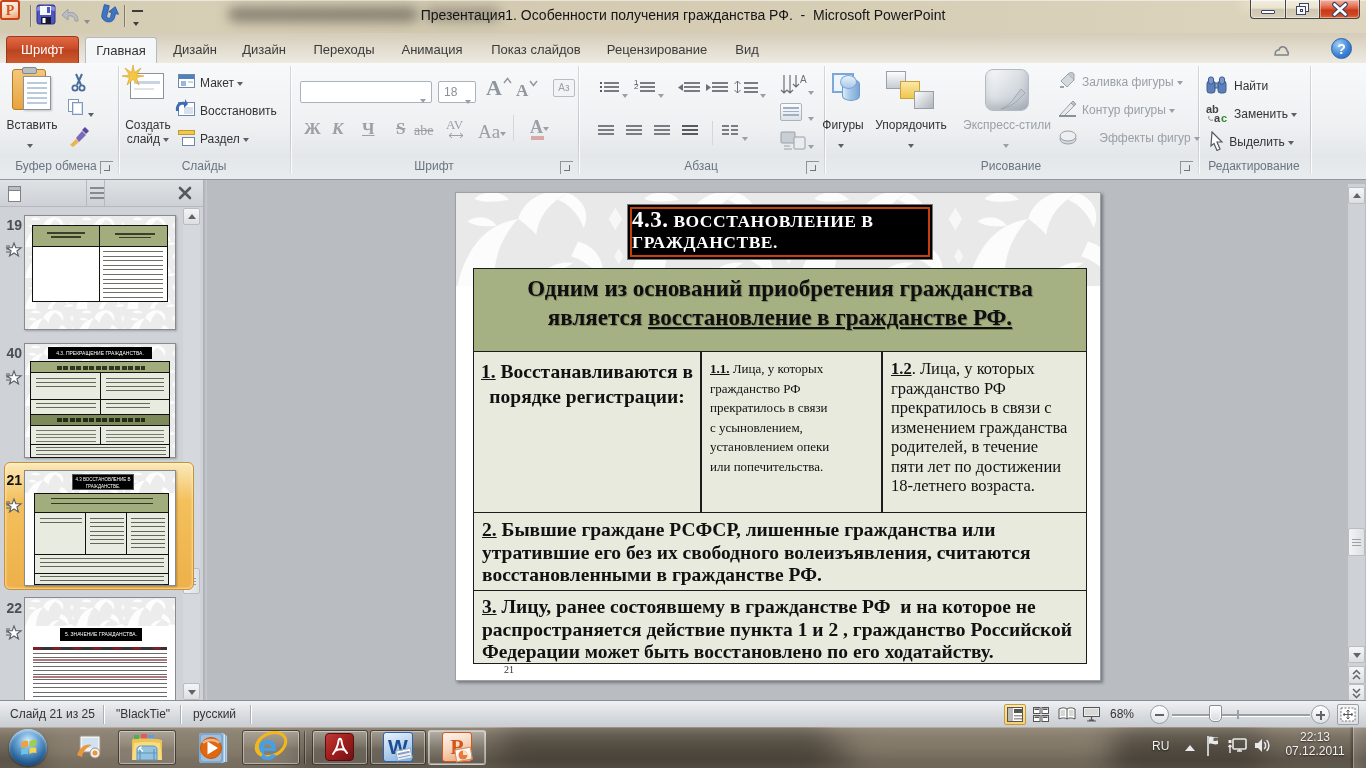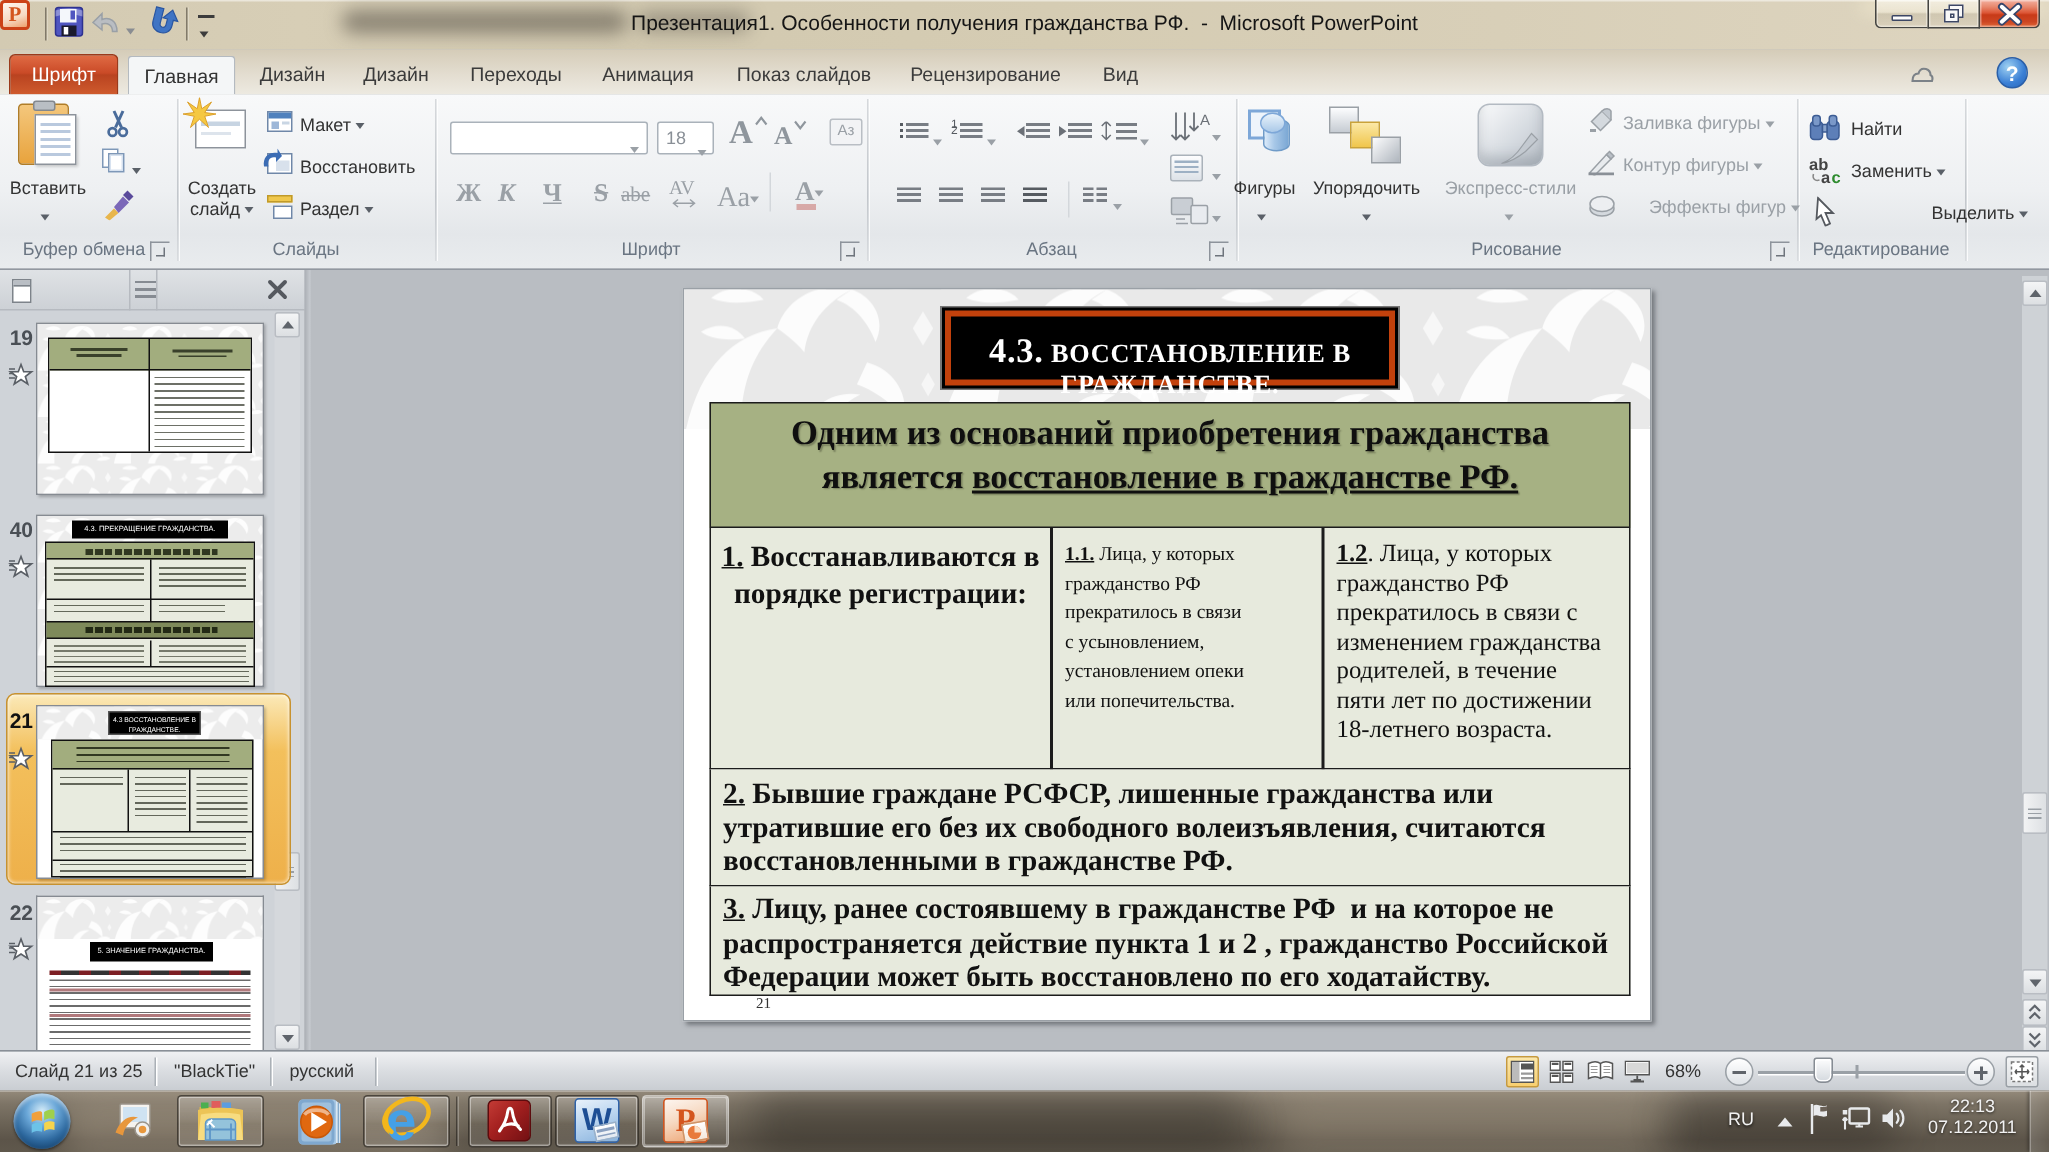--- a/index.html
+++ b/index.html
@@ -212,21 +212,21 @@
     <div class="abs" style="left:8px;top:61px;width:134px;height:2px;background:#7d1f24;opacity:.6"></div>
     <div class="abs" style="left:8px;top:78px;width:134px;height:2px;background:#7d1f24;opacity:.6"></div>
   </div>
 
   <div id="slide">
     <svg class="abs" style="left:0;top:0" width="644" height="93">
           <rect width="644" height="93" fill="#e9e9e9"></rect>
           <rect width="644" height="93" fill="url(#dmk)" opacity=".85"></rect>
         </svg>
     <div class="abs" style="left:171px;top:11px;width:306px;height:56px;background:#000;border:1px solid #777"></div>
-    <div class="abs" style="left:174px;top:14px;width:300px;height:50px;border:4px solid #c2410c;color:#fff;font-family:'Liberation Serif',serif;font-weight:bold;text-align:center;font-size:17.5px;line-height:21px;padding-top:12px;letter-spacing:.5px"><span style="font-size:23px">4.3.</span> ВОССТАНОВЛЕНИЕ В<br>ГРАЖДАНСТВЕ.</div>
+    <div class="abs" style="left:174px;top:14px;width:300px;height:50px;border:2px solid #c2410c;color:#fff;font-family:'Liberation Serif',serif;font-weight:bold;font-size:17.5px;line-height:21px;padding-top:0;letter-spacing:.5px"><span style="font-size:23px">4.3.</span> ВОССТАНОВЛЕНИЕ В<br>ГРАЖДАНСТВЕ.</div>
     <div class="slidetable">
       <div class="abs" style="left:17px;top:75px;width:614px;height:84px;background:#a6b183;border:1.5px solid #1c1c1c;font-family:'Liberation Serif',serif;font-weight:bold;font-size:23px;line-height:28.5px;text-align:center;color:#0f0f0f;padding-top:6px;text-shadow:1px 1px 1px rgba(20,20,10,.3)">Одним из оснований приобретения гражданства<br>является <span style="text-decoration:underline">восстановление в гражданстве РФ.</span></div>
       <div class="abs" style="left:17px;top:159px;width:614px;height:161px;background:#e7eadd;border:1.5px solid #1c1c1c;border-top:none"></div>
       <div class="abs" style="left:244px;top:159px;width:1.5px;height:161px;background:#1c1c1c"></div>
       <div class="abs" style="left:425px;top:159px;width:1.5px;height:161px;background:#1c1c1c"></div>
       <div class="abs serifb" style="left:21px;top:166px;width:220px;font-size:19.5px;line-height:25px;text-align:center"><span style="text-decoration:underline">1.</span>&nbsp;Восстанавливаются в<br>порядке регистрации:</div>
       <div class="abs serifr" style="left:254px;top:166px;width:164px;font-size:13px;line-height:19.5px"><b style="text-decoration:underline">1.1.</b> Лица, у которых<br>гражданство РФ<br>прекратилось в связи<br>с усыновлением,<br>установлением опеки<br>или попечительства.</div>
       <div class="abs serifr" style="left:435px;top:166px;width:190px;font-size:16.5px;line-height:19.5px"><b style="text-decoration:underline">1.2</b>. Лица, у которых<br>гражданство РФ<br>прекратилось в связи с<br>изменением гражданства<br>родителей, в течение<br>пяти лет по достижении<br>18-летнего возраста.</div>
       <div class="abs" style="left:17px;top:320px;width:614px;height:78px;background:#e7eadd;border:1.5px solid #1c1c1c;border-top:none"></div>
       <div class="abs serifb" style="left:26px;top:326px;width:590px;font-size:19.5px;line-height:22.5px"><span style="text-decoration:underline">2.</span> Бывшие граждане РСФСР, лишенные гражданства или утратившие его без их свободного волеизъявления, считаются восстановленными в гражданстве РФ.</div>
@@ -491,21 +491,21 @@
   <svg class="abs" style="left:1206px;top:40px" width="22" height="20" viewBox="0 0 22 20">
         <text x="0" y="10" font-size="11" font-weight="bold" fill="#444" font-family="Liberation Sans">ab</text>
         <text x="8" y="19" font-size="11" font-weight="bold" fill="#444" font-family="Liberation Sans">a</text>
         <text x="15" y="19" font-size="11" font-weight="bold" fill="#2e8b2e" font-family="Liberation Sans">c</text>
         <path d="M3 13 C2 16 4 18 7 17" stroke="#888" fill="none"></path>
       </svg>
   <div class="btntext abs" style="left:1234px;top:44px;width:80px;text-align:left">Заменить <span class="darr"></span></div>
   <svg class="abs" style="left:1208px;top:68px" width="18" height="20" viewBox="0 0 18 20">
         <path d="M4 1 L14 11 L9 11 L12 18 L9 19.5 L6 12.5 L3 15 Z" fill="#fff" stroke="#55595f" stroke-width="1.2"></path>
       </svg>
-  <div class="btntext abs" style="left:1280px;top:72px;width:80px;text-align:center">Выделить <span class="darr"></span></div>
+  <div class="btntext abs" style="left:1214px;top:72px;width:80px;text-align:right">Выделить <span class="darr"></span></div>
 </div>
 
 <div class="abs" id="statusbar">
   <div class="abs" style="left:10px;top:6px">Слайд 21 из 25</div>
   <div class="ssep" style="left:103px"></div>
   <div class="abs" style="left:116px;top:6px">"BlackTie"</div>
   <div class="ssep" style="left:180px"></div>
   <div class="abs" style="left:193px;top:6px">русский</div>
   <div class="ssep" style="left:250px"></div>
   <div class="abs" style="left:1004px;top:3px;width:22px;height:21px;background:linear-gradient(#fde8a8,#f8cf70);border:1px solid #c79a3c;border-radius:2px"></div>

